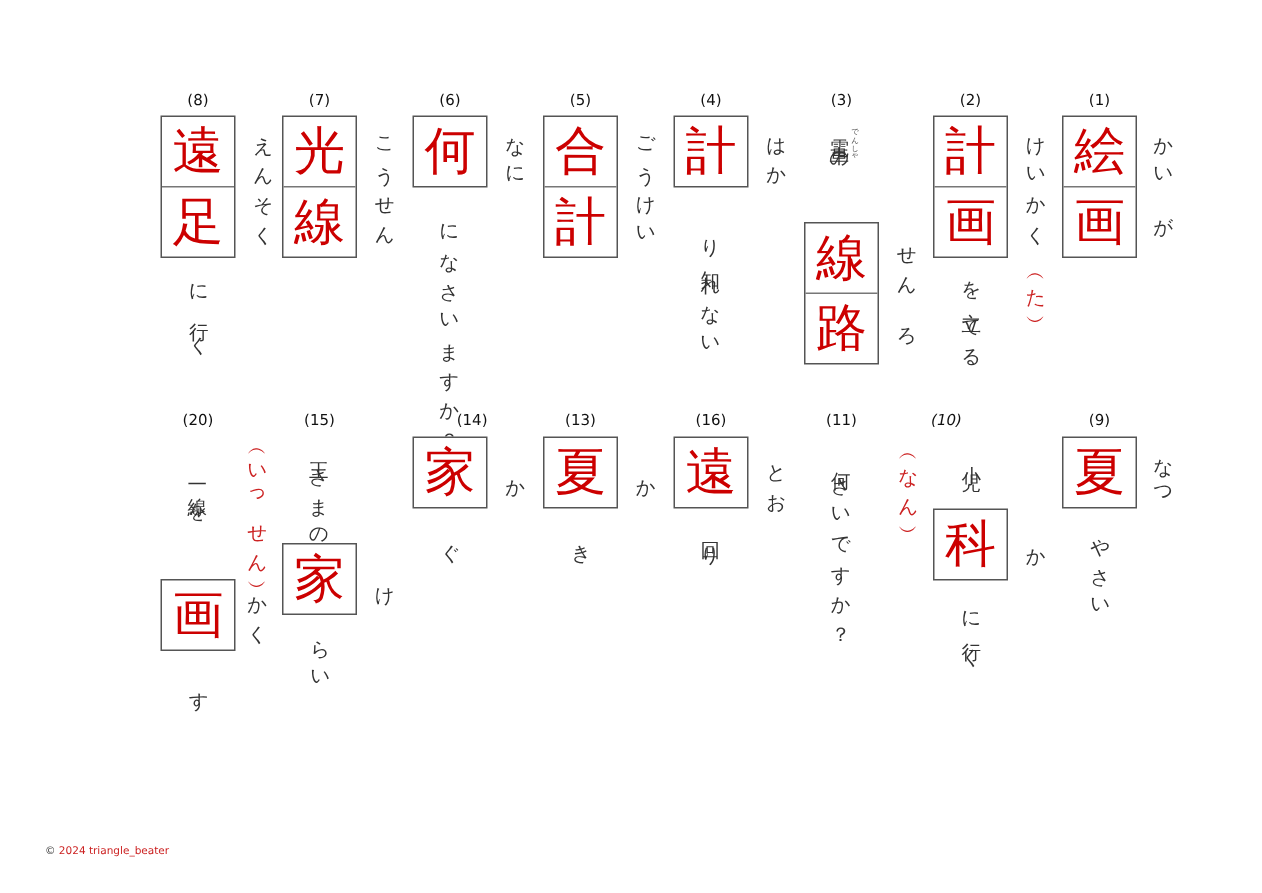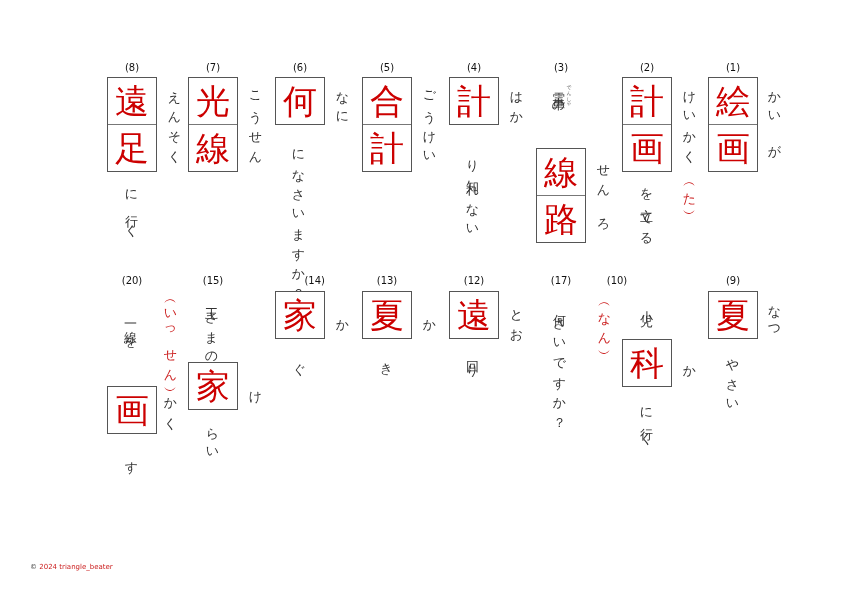--- a/index.html
+++ b/index.html
@@ -82,33 +82,33 @@
 <div class="vt" style="left:168px;top:82px;">えんそく</div>
 <div class="vt" style="left:125px;top:180px;letter-spacing:10px;">に行く</div>
 
 <div class="num" style="left:708px;top:275px;">(9)</div>
 <div class="box" style="left:708px;top:291px;">
   <div class="cell">夏</div>
 </div>
 <div class="vt" style="left:768px;top:296px;">なつ</div>
 <div class="vt" style="left:726px;top:350px;">やさい</div>
 
-<div class="num" style="left:592px;top:275px;">(10)</div>
+<div class="num" style="left:606px;top:275px;font-style:italic;">(10)</div>
 <div class="vt paren" style="left:598px;top:298px;">（なん）</div>
 <div class="vt" style="left:640px;top:300px;">小児</div>
 <div class="box" style="left:622px;top:339px;">
   <div class="cell">科</div>
 </div>
 <div class="vt" style="left:683px;top:356px;">か</div>
 <div class="vt" style="left:640px;top:398px;">に行く</div>
 
-<div class="num" style="left:536px;top:275px;">(17)</div>
+<div class="num" style="left:536px;top:275px;">(11)</div>
 <div class="vt" style="left:553px;top:304px;">何さいですか？</div>
 
-<div class="num" style="left:449px;top:275px;">(12)</div>
+<div class="num" style="left:449px;top:275px;">(16)</div>
 <div class="box" style="left:449px;top:291px;">
   <div class="cell">遠</div>
 </div>
 <div class="vt" style="left:510px;top:300px;">とお</div>
 <div class="vt" style="left:466px;top:350px;">回り</div>
 
 <div class="num" style="left:362px;top:275px;">(13)</div>
 <div class="box" style="left:362px;top:291px;">
   <div class="cell">夏</div>
 </div>

